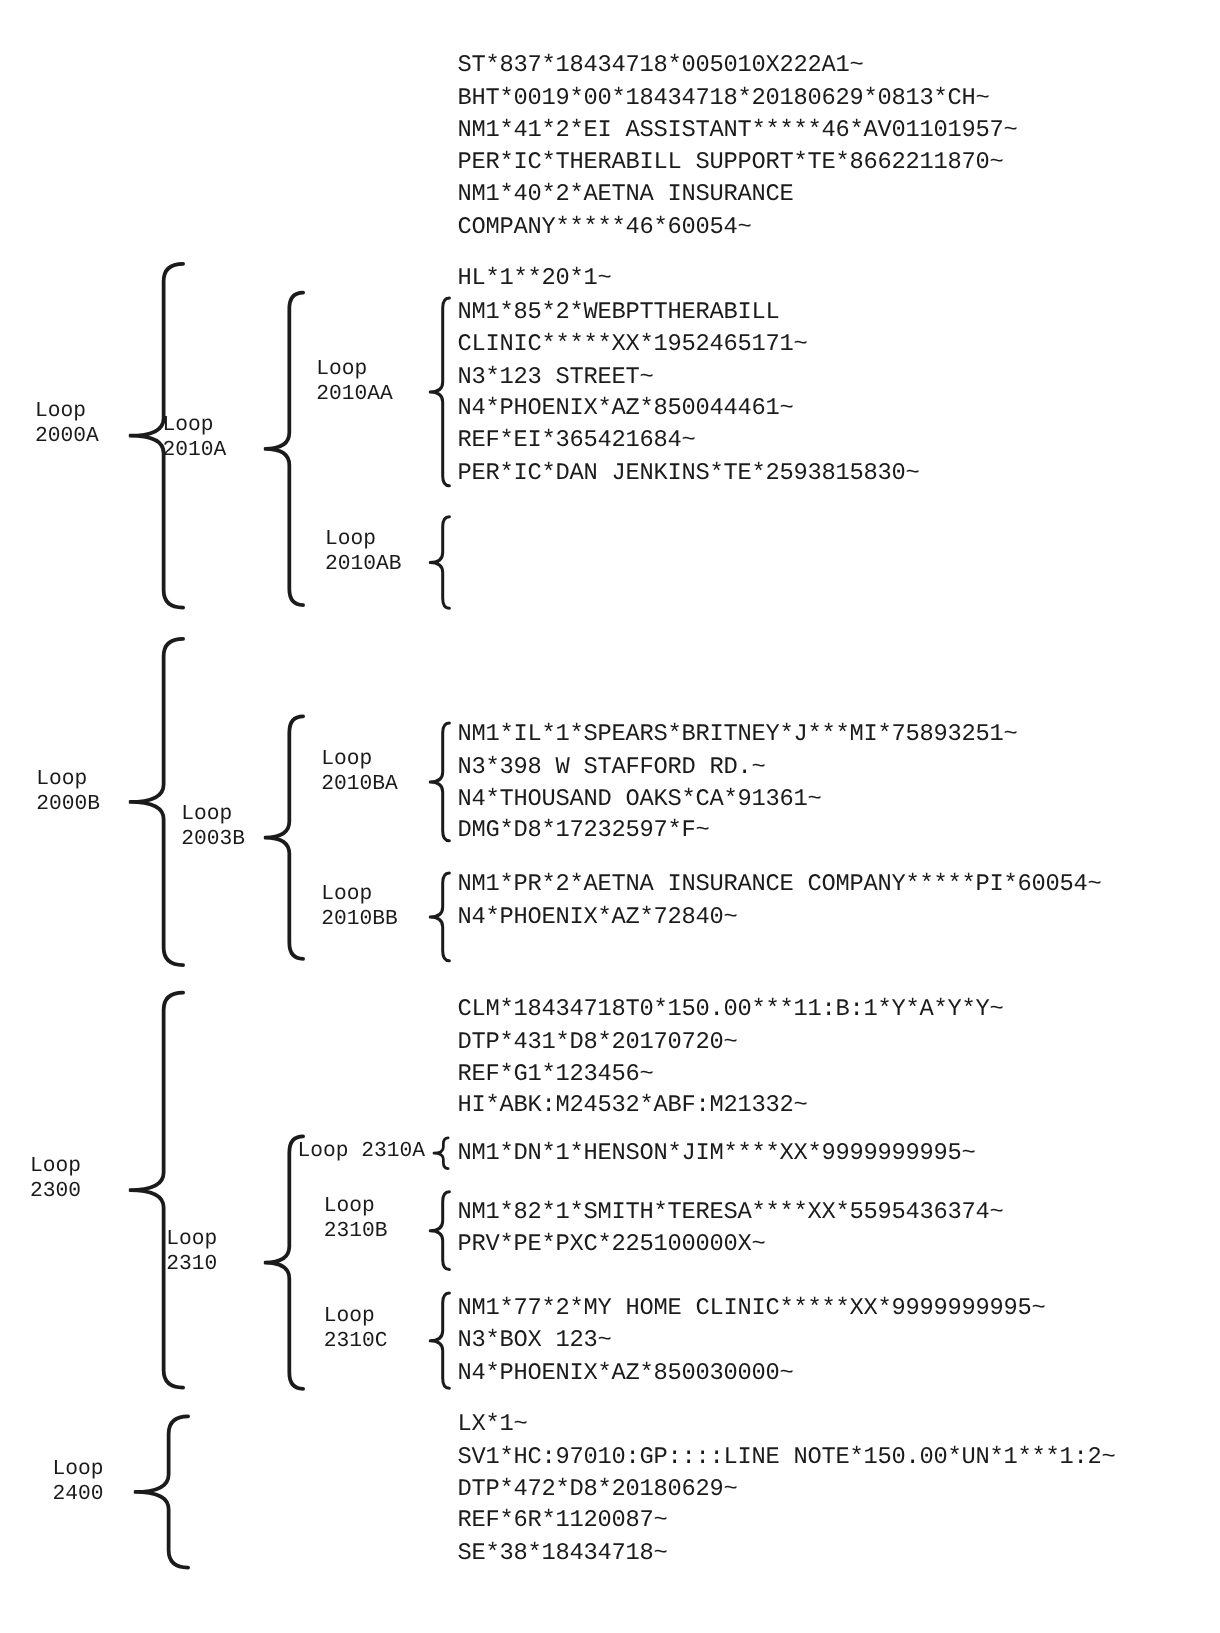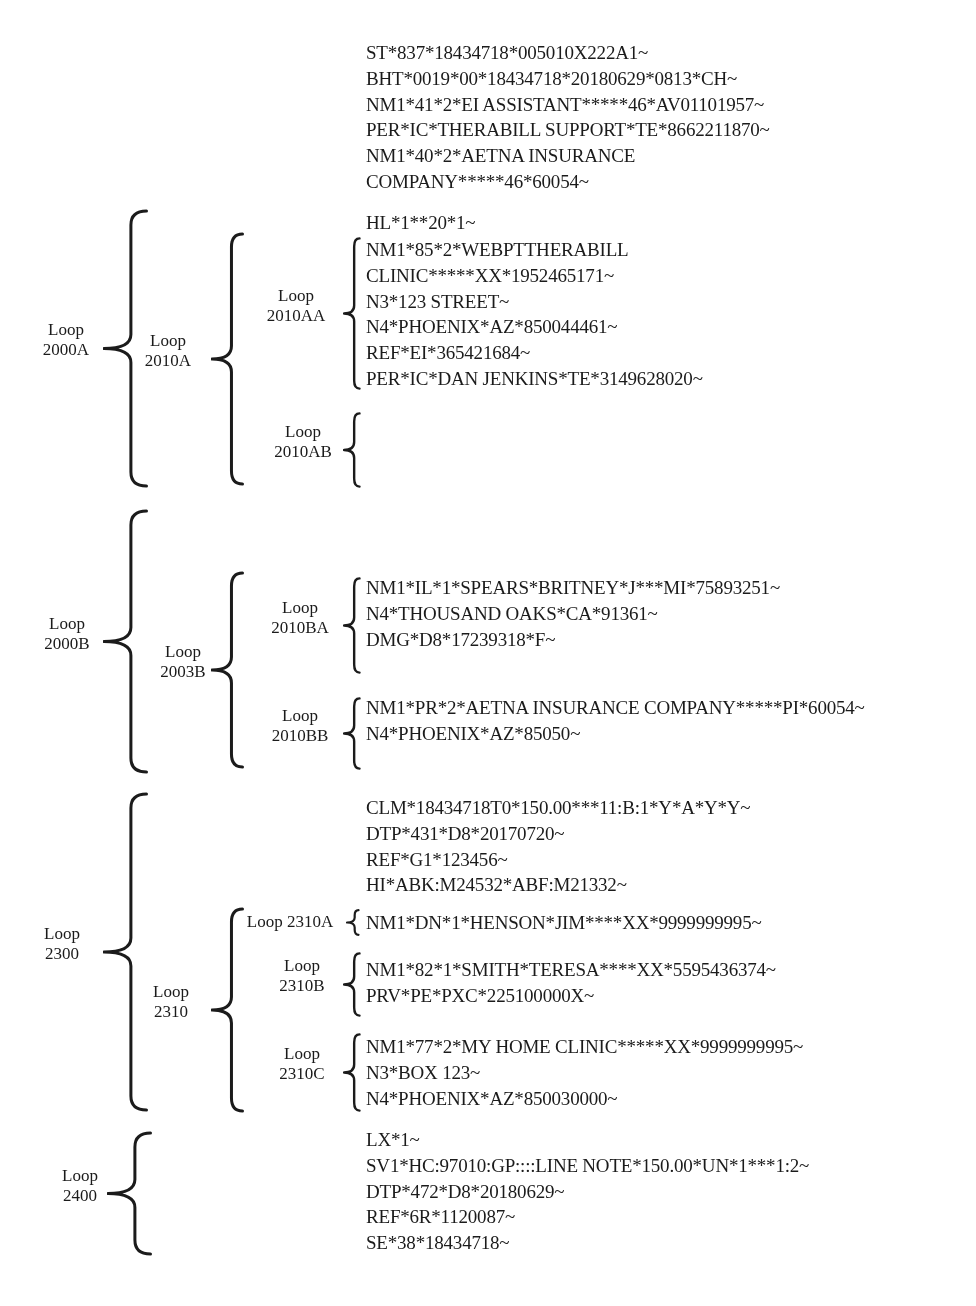--- a/index.html
+++ b/index.html
@@ -1,35 +1,35 @@
 <!DOCTYPE html>
 <html><head>
 <meta charset="utf-8">
 <style>
   html, body { margin: 0; padding: 0; background: #ffffff; }
   #canvas {
     position: relative;
     width: 976px;
     height: 1306px;
     background: #ffffff;
-    font-family: Liberation Serif, serif;
+    font-family: Liberation Mono, monospace;
     color: #1b1b1b;
     overflow: hidden;
   }
   .seg-block { position: absolute; left: 366px; }
   .line {
     font-size: 19px;
     line-height: 25.8px;
     letter-spacing: -0.2px;
     white-space: pre;
     color: #1b1b1b;
   }
   .loop-label {
     position: absolute;
-    text-align: center;
+    text-align: left;
     font-size: 17px;
     line-height: 20px;
     color: #1b1b1b;
   }
   .brace { position: absolute; }
   .brace svg { display: block; }
 </style>
 </head>
 <body>
 
@@ -47,34 +47,35 @@
   <div class="seg-block" style="top:210px">
     <div class="line">HL*1**20*1~</div>
   </div>
 
   <div class="seg-block" style="top:237px">
     <div class="line">NM1*85*2*WEBPTTHERABILL</div>
     <div class="line">CLINIC*****XX*1952465171~</div>
     <div class="line">N3*123 STREET~</div>
     <div class="line">N4*PHOENIX*AZ*850044461~</div>
     <div class="line">REF*EI*365421684~</div>
-    <div class="line">PER*IC*DAN JENKINS*TE*3149628020~</div>
+    <div class="line">PER*IC*DAN JENKINS*TE*2593815830~</div>
   </div>
 
 
 
   <div class="seg-block" style="top:575px">
     <div class="line">NM1*IL*1*SPEARS*BRITNEY*J***MI*75893251~</div>
+    <div class="line">N3*398 W STAFFORD RD.~</div>
     <div class="line">N4*THOUSAND OAKS*CA*91361~</div>
-    <div class="line">DMG*D8*17239318*F~</div>
+    <div class="line">DMG*D8*17232597*F~</div>
   </div>
 
   <div class="seg-block" style="top:695px">
     <div class="line">NM1*PR*2*AETNA INSURANCE COMPANY*****PI*60054~</div>
-    <div class="line">N4*PHOENIX*AZ*85050~</div>
+    <div class="line">N4*PHOENIX*AZ*72840~</div>
   </div>
 
   <div class="seg-block" style="top:795px">
     <div class="line">CLM*18434718T0*150.00***11:B:1*Y*A*Y*Y~</div>
     <div class="line">DTP*431*D8*20170720~</div>
     <div class="line">REF*G1*123456~</div>
     <div class="line">HI*ABK:M24532*ABF:M21332~</div>
   </div>
 
   <div class="seg-block" style="top:910px">

